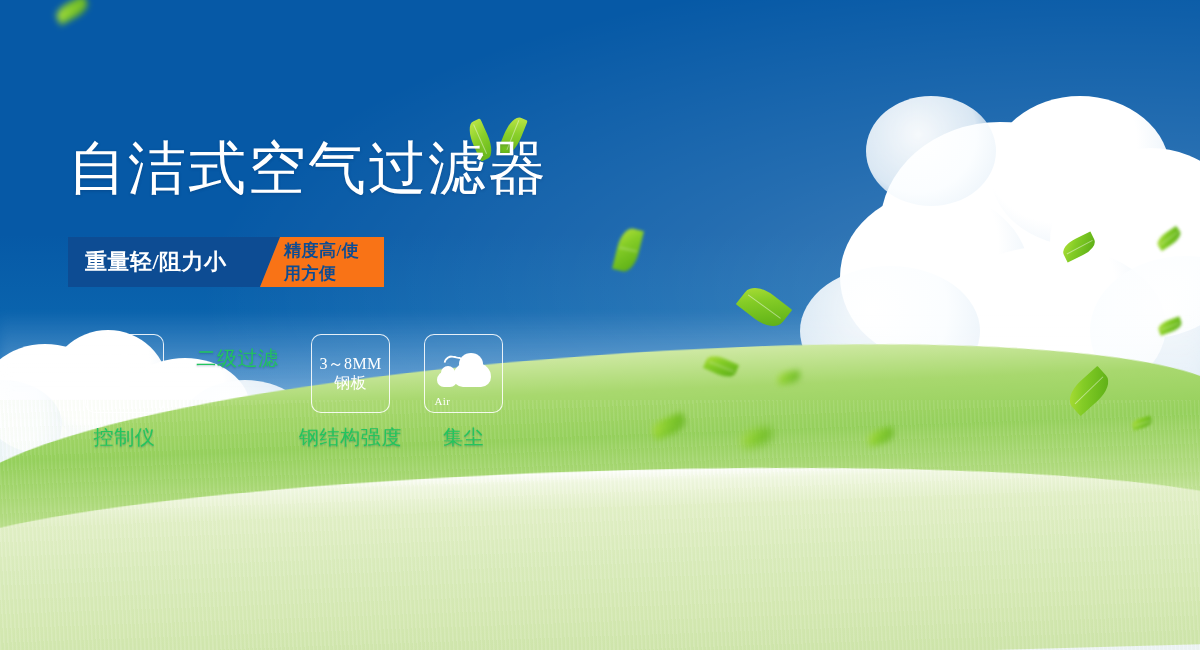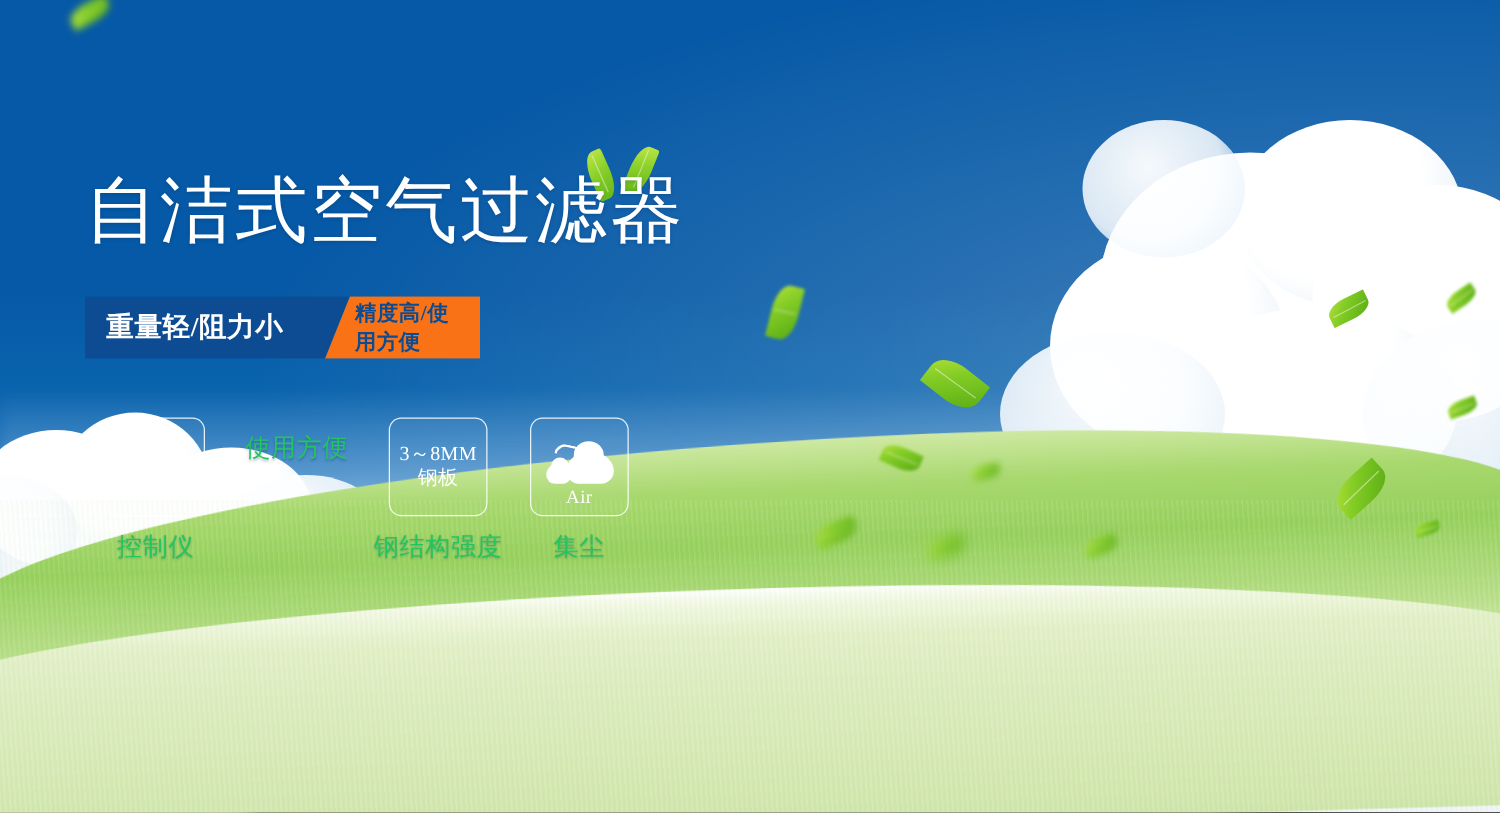--- a/index.html
+++ b/index.html
@@ -301,21 +301,21 @@
   }
   .ci-swoosh{
     position:absolute; left:9px; top:3px;
     width:22px; height:9px;
     border:2px solid #fff; border-bottom:none; border-right:none;
     border-radius:12px 0 0 0;
     transform:rotate(12deg);
   }
   .ci-label{
     position:absolute; left:0; right:0; bottom:-14px;
-    text-align:center; font-size:15px; color:#fff; letter-spacing:.4px;
+    text-align:left; font-size:11px; color:#fff; letter-spacing:.4px;
   }
 </style>
 </head>
 <body>
 
 <div class="banner">
 
   <div class="sky"></div>
   <div class="sky-glow"></div>
   <div class="sky-glow2"></div>
@@ -419,21 +419,21 @@
             <span class="gauge-dot" style="left: 52.4329px; top: 21.8136px;"></span>
             <span class="gauge-dot" style="left: 52.9318px; top: 25.1922px;"></span>
             <span class="gauge-dot" style="left: 52.9461px; top: 28.6073px;"></span>
             <span class="gauge-dot" style="left: 52.4755px; top: 31.9899px;"></span>
           </div>
       </div>
       <div class="feature-caption">控制仪</div>
     </div>
 
     <div class="feature">
-      <div class="feature-caption">使用方便</div>
+      <div class="feature-caption">二级过滤</div>
     </div>
 
 
     <div class="feature">
       <div class="feature-box">
         <div class="feature-text">3～8MM</div>
         <div class="feature-text">钢板</div>
       </div>
       <div class="feature-caption">钢结构强度</div>
     </div>

